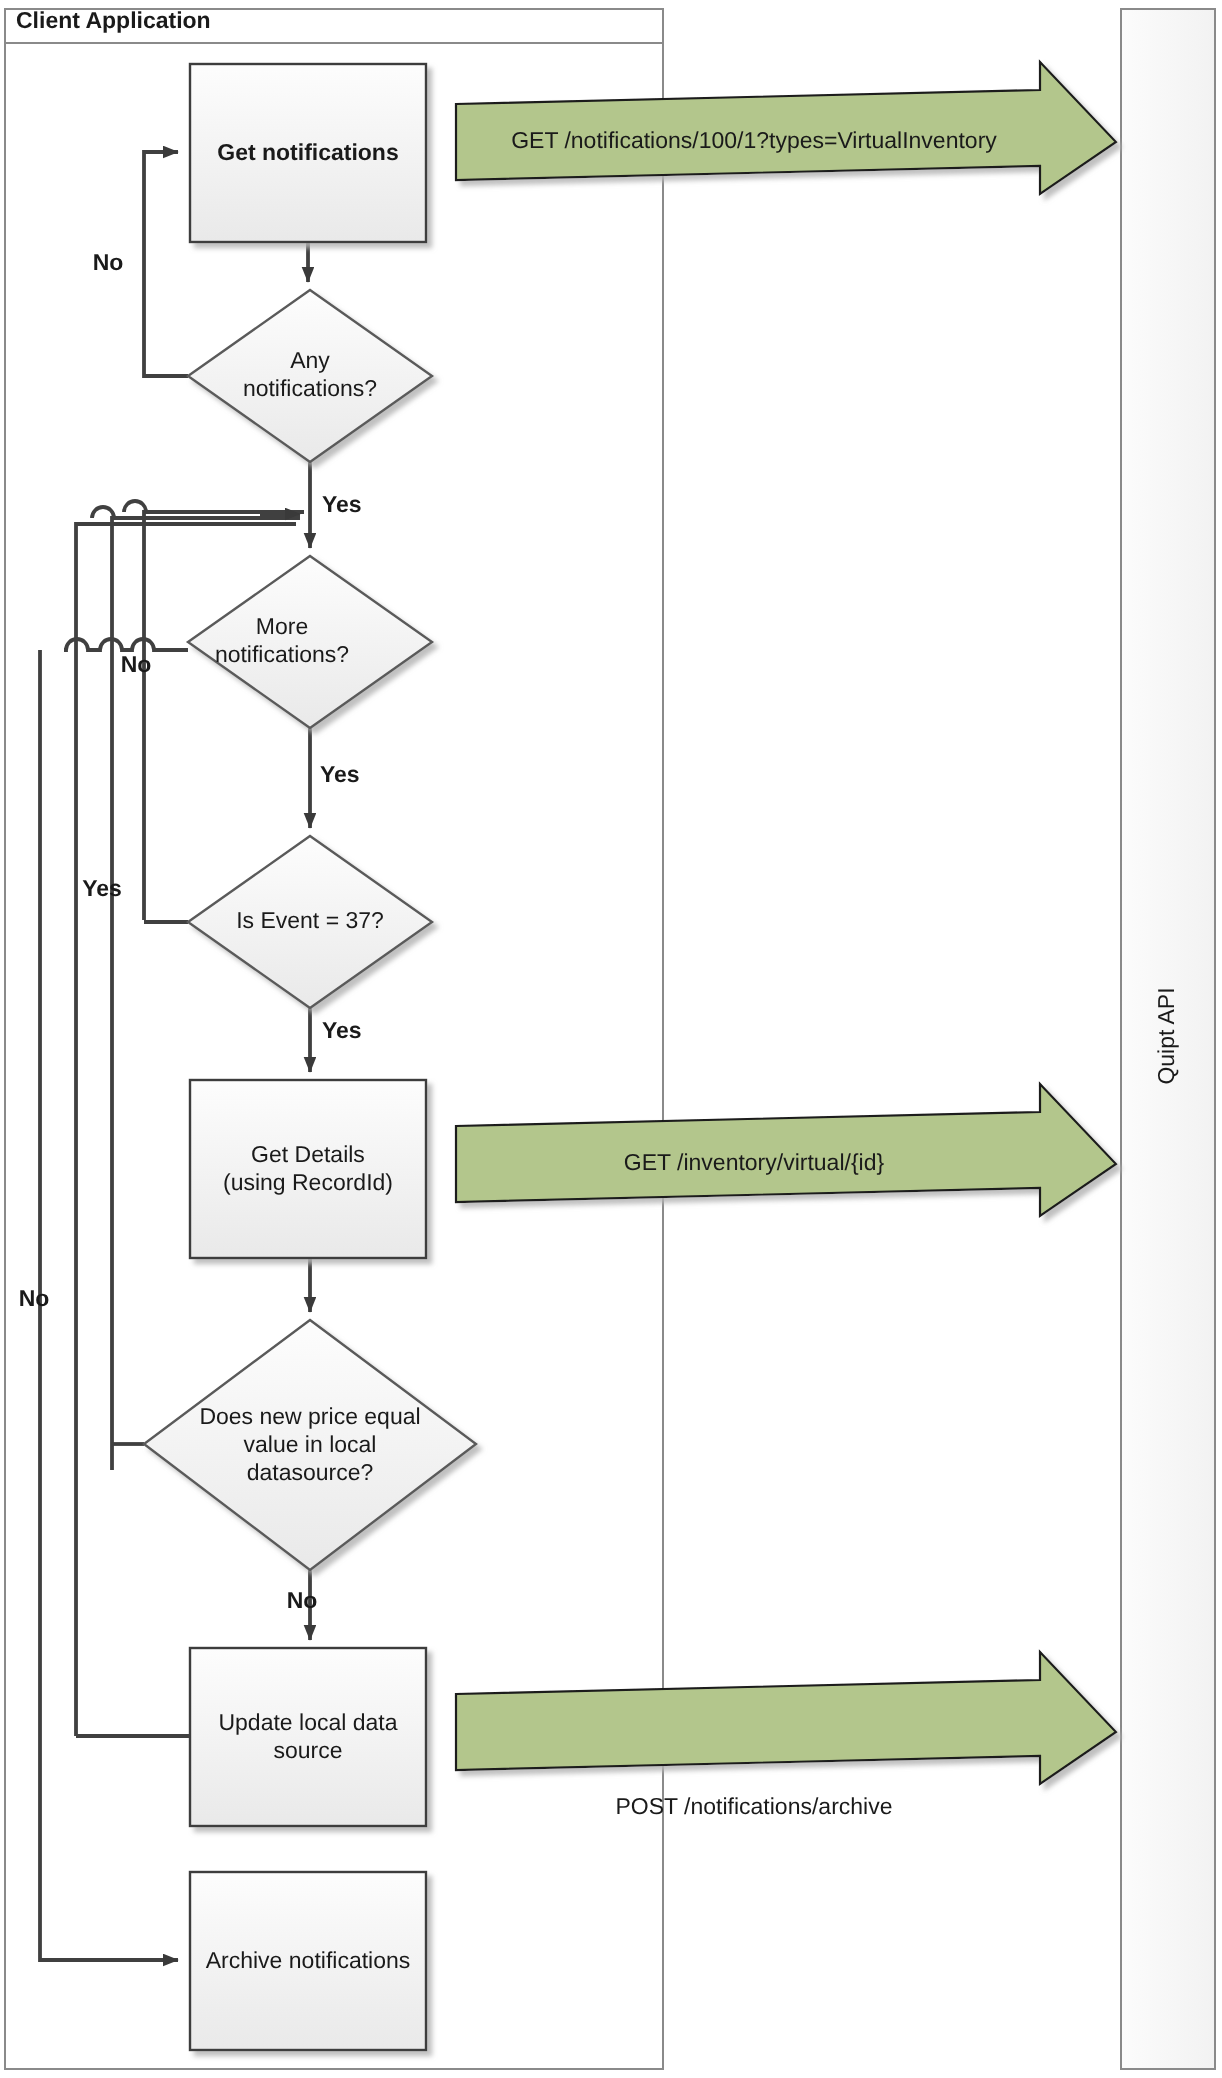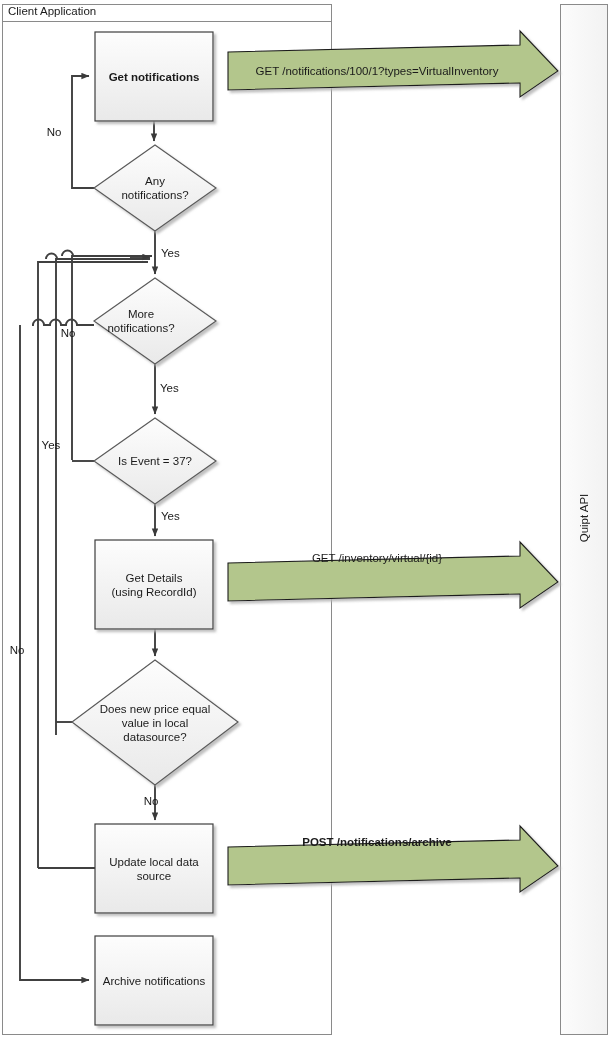--- a/index.html
+++ b/index.html
@@ -12,20 +12,21 @@
   }
   #stage{position:absolute;left:0;top:0;width:611px;height:1039px;}
   #svgroot{position:absolute;left:0;top:0;width:611px;height:1039px;}
   .lbl{
     position:absolute;
     font-size:11.5px;
     line-height:13px;
     color:#1a1a1a;
     white-space:pre;
     text-align:center;
+    font-weight:bold;
   }
   .nodetext{
     position:absolute;
     display:flex;
     align-items:center;
     justify-content:center;
     text-align:center;
     font-size:11.5px;
     line-height:14px;
     color:#1a1a1a;
@@ -156,16 +157,16 @@
   <div class="lbl" style="left:42px;top:126px;width:24px;">No</div>
   <div class="lbl" style="left:161px;top:247px;width:26px;text-align:left;">Yes</div>
   <div class="lbl" style="left:56px;top:327px;width:24px;">No</div>
   <div class="lbl" style="left:160px;top:382px;width:26px;text-align:left;">Yes</div>
   <div class="lbl" style="left:38px;top:439px;width:26px;">Yes</div>
   <div class="lbl" style="left:161px;top:510px;width:26px;text-align:left;">Yes</div>
   <div class="lbl" style="left:5px;top:644px;width:24px;">No</div>
   <div class="lbl" style="left:139px;top:795px;width:24px;">No</div>
 
   <div class="nodetext" style="left:232px;top:45px;width:290px;height:52px;">GET /notifications/100/1?types=VirtualInventory</div>
-  <div class="nodetext" style="left:232px;top:532px;width:290px;height:52px;">GET /inventory/virtual/{id}</div>
-  <div class="nodetext" style="left:232px;top:816px;width:290px;height:52px;font-weight:bold;">POST /notifications/archive</div>
+  <div class="nodetext" style="left:232px;top:556px;width:290px;height:52px;">GET /inventory/virtual/{id}</div>
+  <div class="nodetext" style="left:232px;top:878px;width:290px;height:52px;">POST /notifications/archive</div>
 
 </div>
 
 </body></html>

